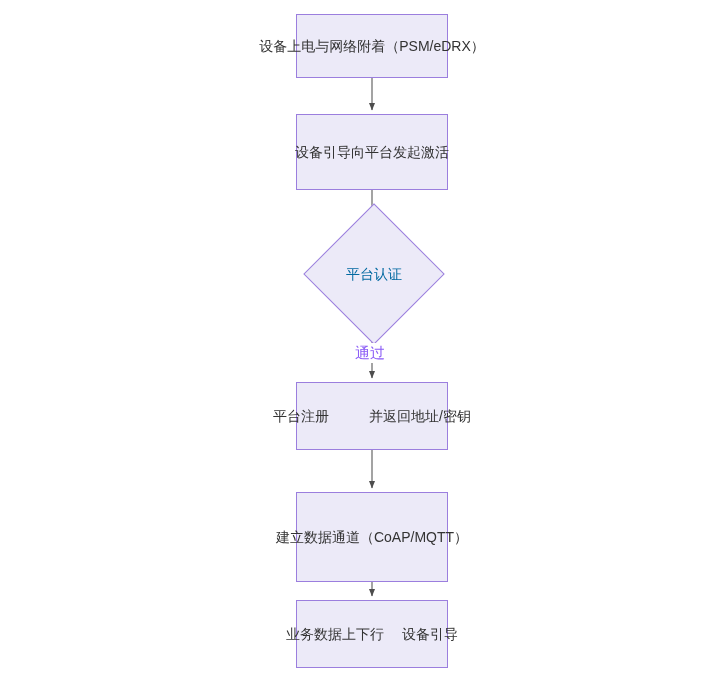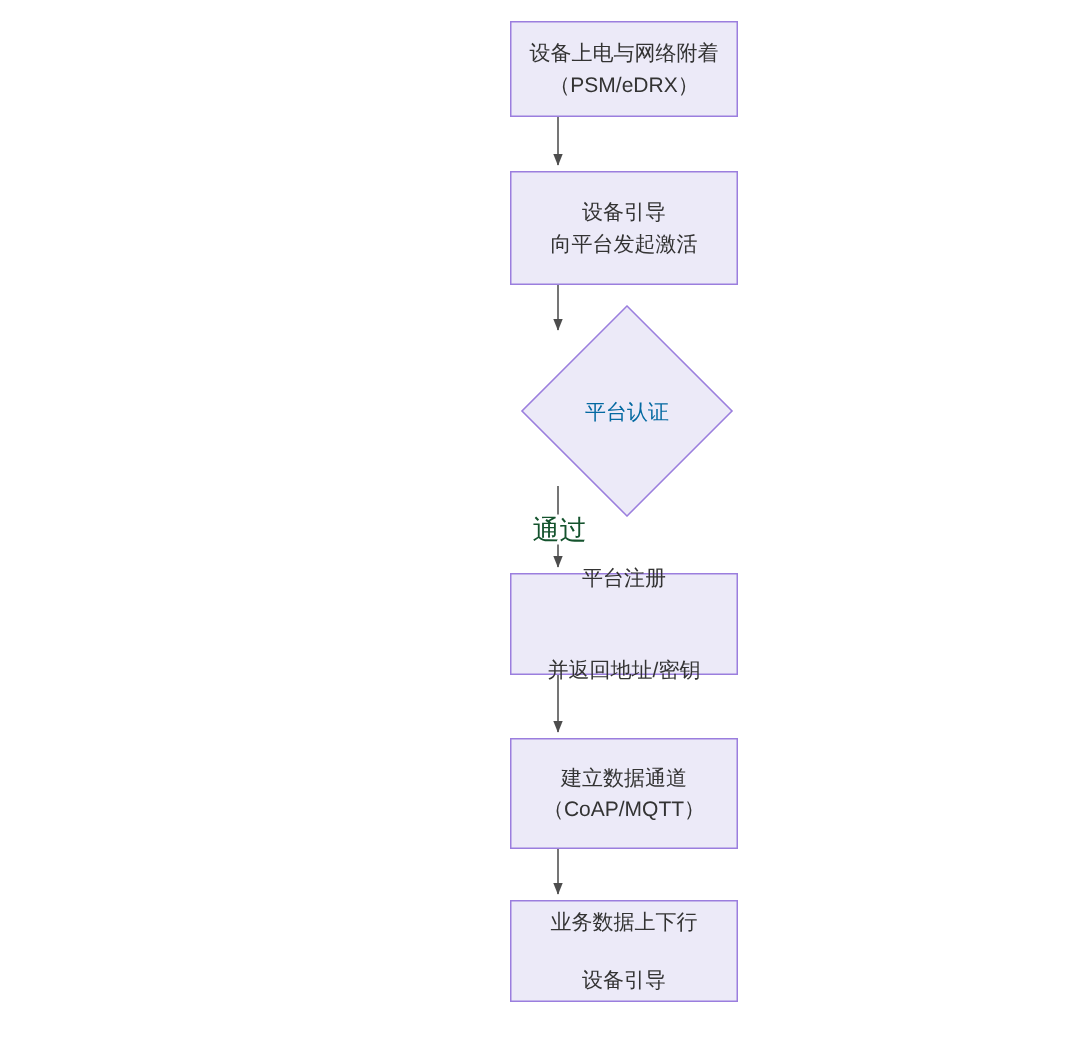--- a/index.html
+++ b/index.html
@@ -20,46 +20,45 @@
     left: 0;
     top: 0;
     width: 726px;
     height: 700px;
   }
 
   .node {
     position: absolute;
     box-sizing: border-box;
     display: flex;
-    flex-direction: column;
+    flex-direction: row;
     align-items: center;
     justify-content: center;
     background: #ECEAF8;
     border: 1px solid #9B7EDE;
     color: #333333;
     font-size: 14px;
     line-height: 21px;
     text-align: center;
     white-space: nowrap;
-    margin-left: 44px;
   }
 
   .node .line {
     display: block;
   }
 
   
   .node-process {
     width: 152px;
   }
 
   #node-power-on   { left: 296px; top: 14px;  height: 64px; }
   #node-bootstrap  { left: 296px; top: 114px; height: 76px; }
   #node-register   { left: 296px; top: 382px; height: 68px; gap: 40px; }
-  #node-channel    { left: 296px; top: 492px; height: 74px; }
+  #node-channel    { left: 296px; top: 492px; height: 90px; }
   #node-data-mgmt  { left: 296px; top: 600px; height: 68px; gap: 18px; }
 
   
   #node-auth {
     left: 324px;
     top: 224px;
     width: 100px;
     height: 100px;
     background: transparent;
     border: none;
@@ -80,22 +79,22 @@
     z-index: 2;
     font-size: 14px;
     line-height: 21px;
     color: #0369a1;
   }
 
   
   .edge-label {
     position: absolute;
     background: #ffffff;
-    color: #14532d;
-    font-size: 18px;
+    color: #8b5cf6;
+    font-size: 15px;
     line-height: 18px;
     padding: 1px 3px;
     white-space: nowrap;
   }
   #edge-label-pass {
     left: 352px;
     top: 343px;
   }
 </style>
 </head>

